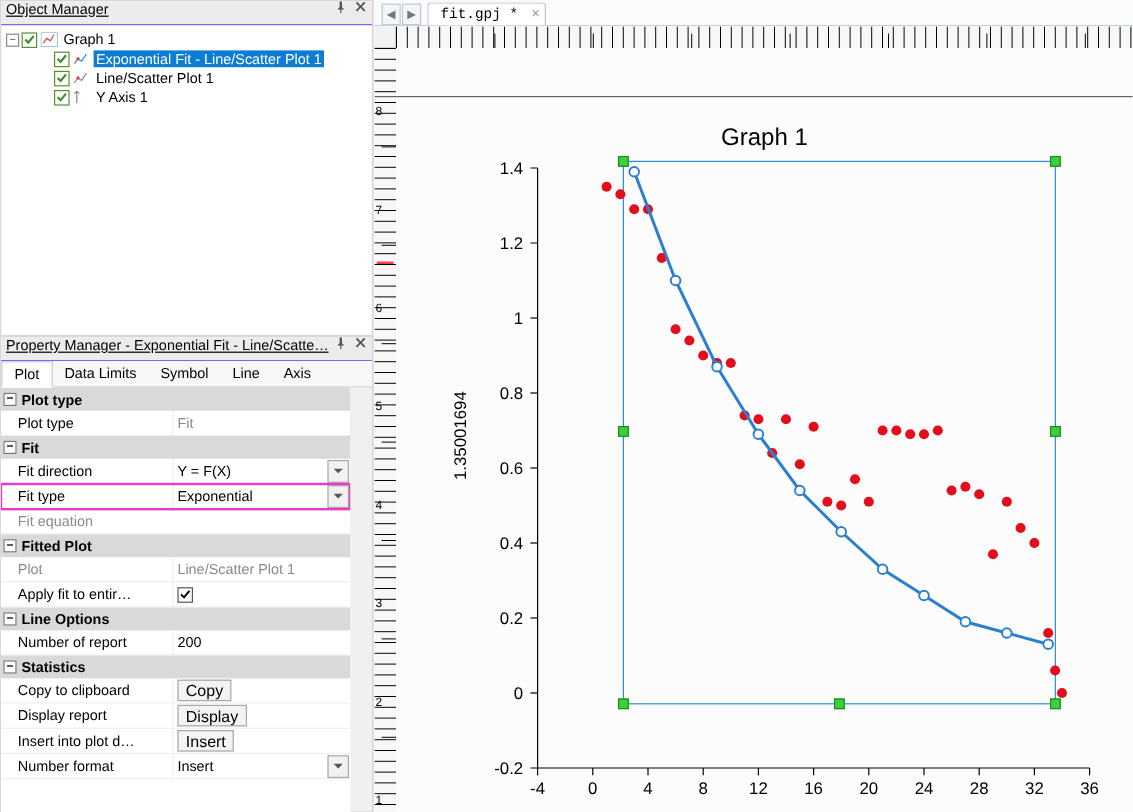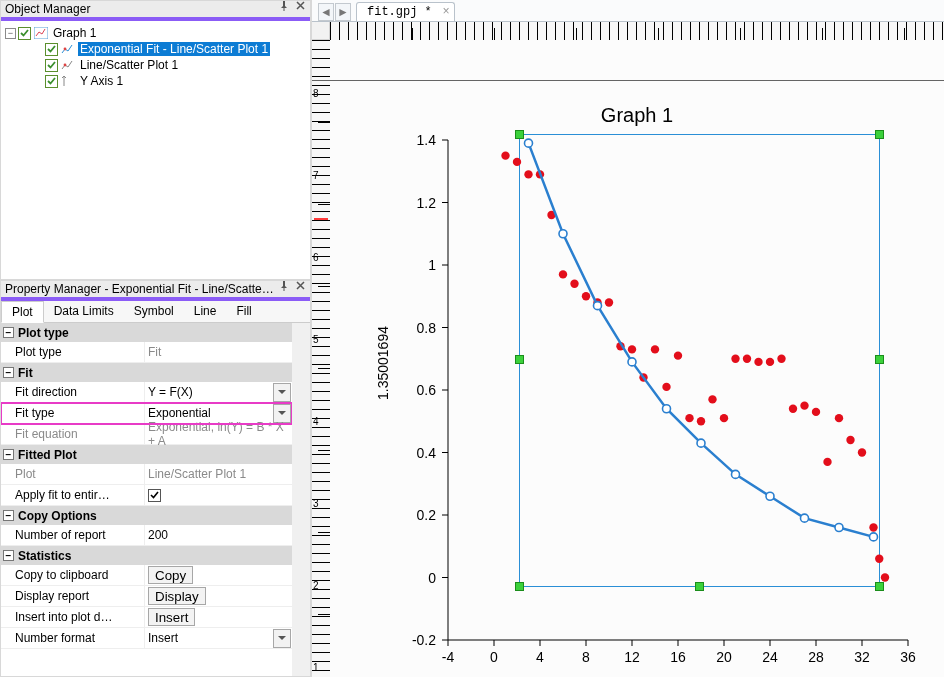--- a/index.html
+++ b/index.html
@@ -25,23 +25,24 @@
 
   
   .panel {
     border: 1px solid #d8d8d8;
     background: #fff;
   }
   .panel-header {
     height: 20px;
     background: #ececec;
     display: flex;
-    align-items: center;
+    align-items: flex-start;
     padding: 0 2px 0 4px;
-    border-bottom: 4px solid #8b5cf6;
+    border-bottom: 1px solid #8b5cf6;
+    text-decoration: underline;
   }
   .panel-title { flex: 1; }
   .pin-icon, .close-icon {
     width: 16px; height: 16px; line-height: 16px;
     text-align: center; color: #666;
     cursor: pointer;
   }
   .pin-icon svg, .close-icon svg { display:block; margin:auto; }
 
   
@@ -321,21 +322,21 @@
         <svg width="9" height="9" viewBox="0 0 9 9">
             <path d="M1 1l7 7M8 1l-7 7" stroke="#555" stroke-width="1.5"></path>
           </svg>
       </span>
     </div>
     <div class="tabstrip">
       <div class="tab active">Plot</div>
       <div class="tab">Data Limits</div>
       <div class="tab">Symbol</div>
       <div class="tab">Line</div>
-      <div class="tab">Fill</div>
+      <div class="tab">Axis</div>
     </div>
     <div class="prop-body">
       <div class="scroll-thumb"></div>
 
       <div class="section-hdr">
           <span class="collapse-btn">−</span>
           <span>Plot type</span>
         </div>
       <div class="prop-row">
         <div class="label">Plot type</div>
@@ -363,21 +364,20 @@
             <span>Exponential</span>
           <span class="dd-btn">
               <svg viewBox="0 0 8 5">
                 <path d="M0 0l4 4 4-4z" fill="#555"></path>
               </svg>
             </span>
           </div>
       </div>
       <div class="prop-row">
         <div class="label" style="color:#8a8a8a">Fit equation</div>
-        <div class="value disabled">Exponential, ln(Y) = B * X + A</div>
       </div>
 
       <div class="section-hdr">
           <span class="collapse-btn">−</span>
           <span>Fitted Plot</span>
         </div>
       <div class="prop-row">
         <div class="label" style="color:#8a8a8a">Plot</div>
         <div class="value disabled">Line/Scatter Plot 1</div>
       </div>
@@ -387,21 +387,21 @@
             <span class="chkbox">
               <svg width="9" height="9" viewBox="0 0 9 9">
                 <path d="M1 4l2.5 2.5L8 1" stroke="#000" stroke-width="1.6" fill="none"></path>
               </svg>
             </span>
           </div>
       </div>
 
       <div class="section-hdr">
           <span class="collapse-btn">−</span>
-          <span>Copy Options</span>
+          <span>Line Options</span>
         </div>
       <div class="prop-row">
         <div class="label">Number of report</div>
         <div class="value">
             <span>200</span>
           </div>
       </div>
 
       <div class="section-hdr">
           <span class="collapse-btn">−</span>

